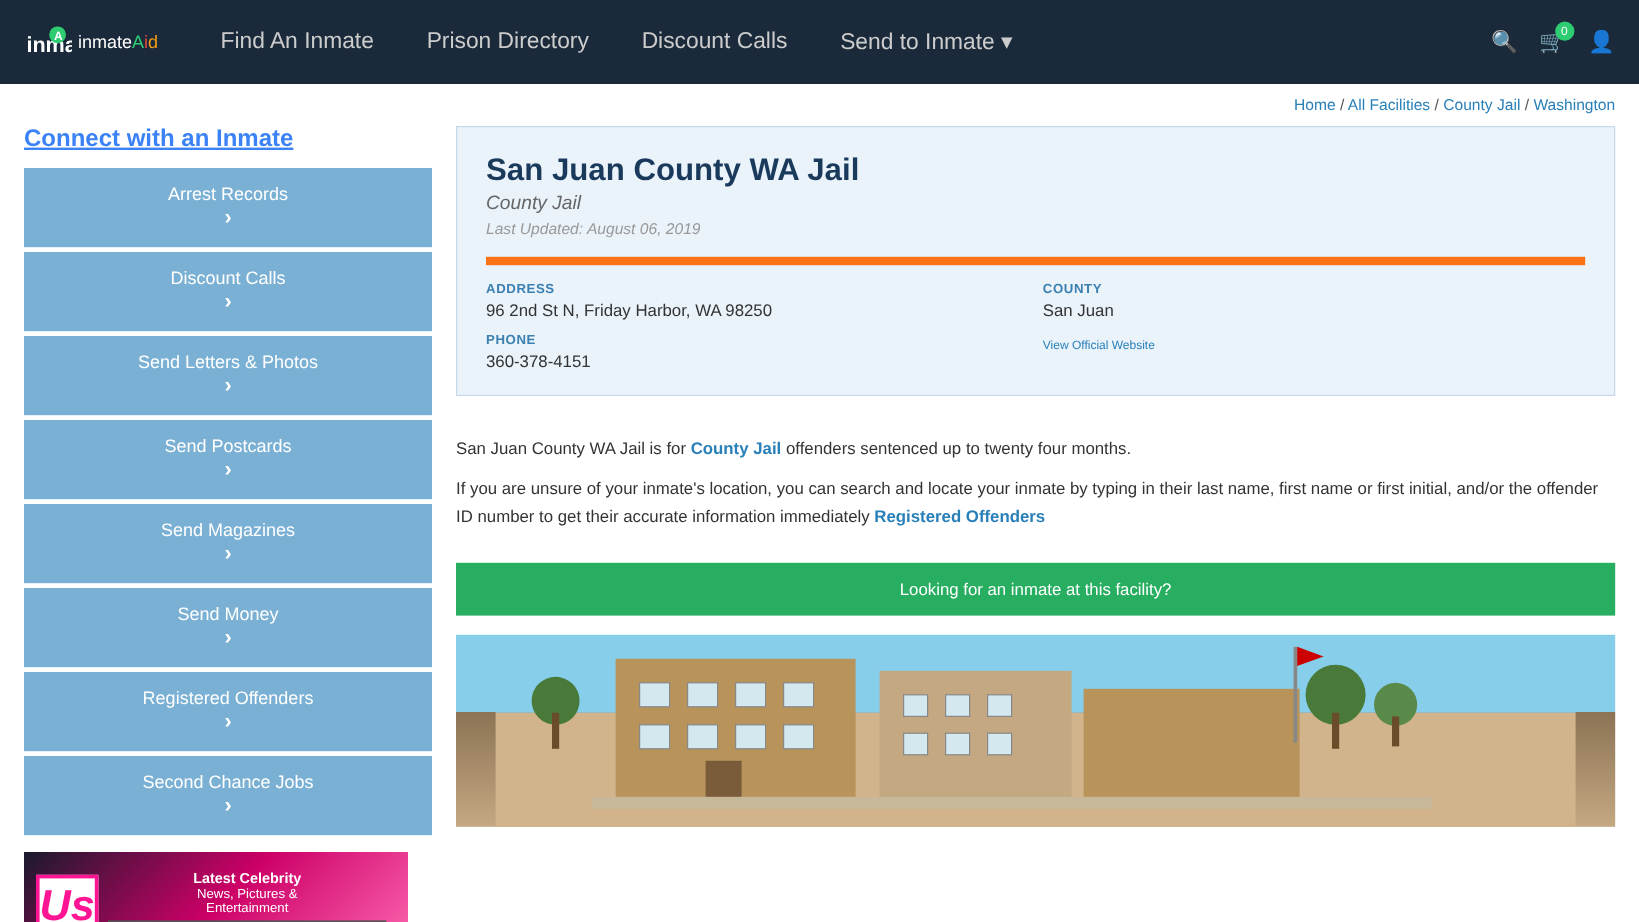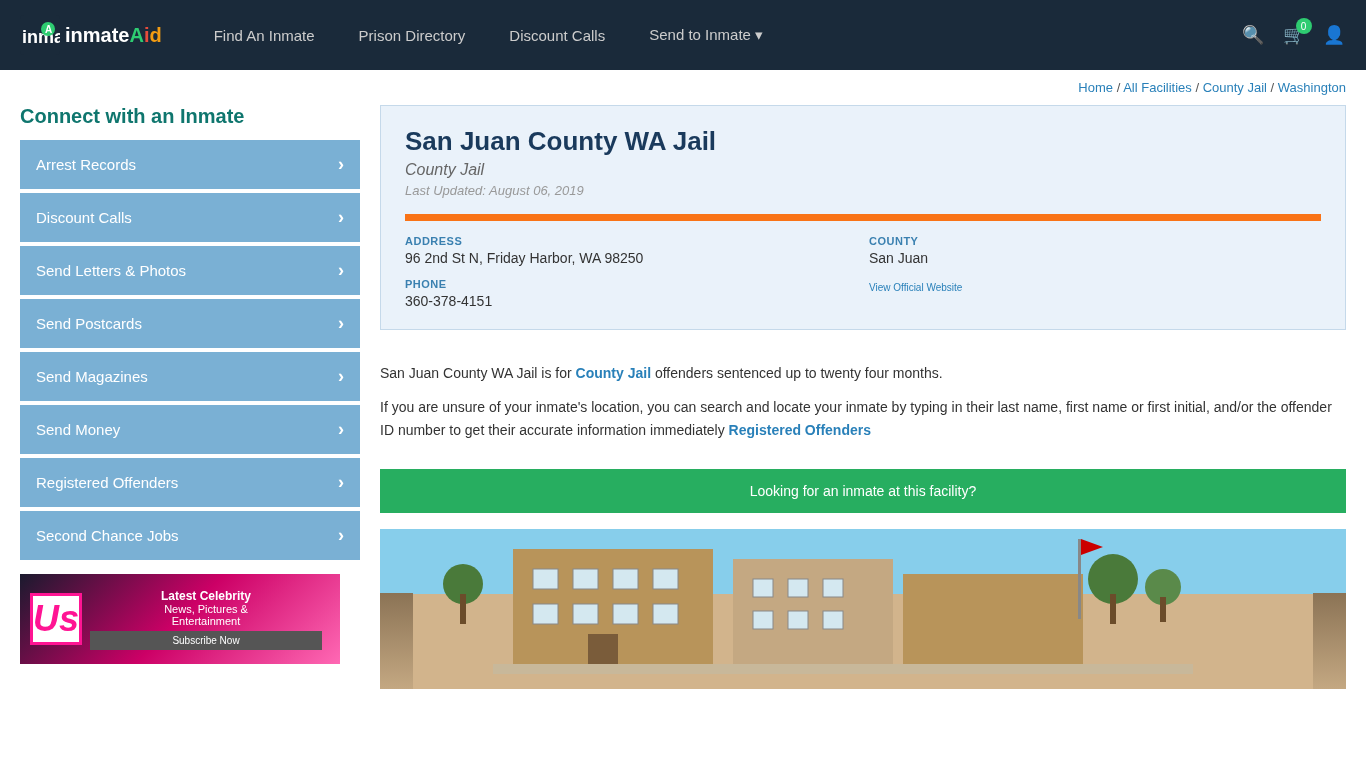--- a/index.html
+++ b/index.html
@@ -27,21 +27,21 @@
     nav {
       display: flex;
       align-items: center;
       flex: 1;
       gap: 0;
     }
     .nav-item {
       color: #ccc;
       text-decoration: none;
       padding: 0 22px;
-      font-size: 15px;
+      font-size: 19px;
       height: 72px;
       display: flex;
       align-items: center;
       cursor: pointer;
     }
     .nav-item.send-to {
       display: flex;
       align-items: center;
       gap: 5px;
     }
@@ -95,38 +95,40 @@
     }
 
     
     .sidebar {
       width: 340px;
       flex-shrink: 0;
     }
     .sidebar-title {
       font-size: 20px;
       font-weight: bold;
+      text-decoration: underline;
       margin-bottom: 12px;
-      color: #0f766e;
+      color: #3b82f6;
     }
     .sidebar-menu {
       display: flex;
       flex-direction: column;
       gap: 4px;
     }
     .sidebar-item {
       background: #7ab0d4;
       color: #fff;
       display: flex;
       align-items: center;
       justify-content: space-between;
       padding: 14px 16px;
       cursor: pointer;
       text-decoration: none;
       font-size: 15px;
+      flex-direction: column;
     }
     .sidebar-arrow {
       color: #fff;
       font-size: 18px;
       font-weight: bold;
     }
     .ad-banner {
       margin-top: 14px;
       width: 320px;
       height: 90px;
@@ -265,21 +267,21 @@
 <body>
 
 <header class="header">
   <div class="logo-area">
     <svg class="logo-icon" viewBox="0 0 40 40">
       <rect width="40" height="40" rx="4" fill="#1a2a3a"></rect>
       <text x="2" y="28" font-size="18" font-weight="bold" fill="white">inmate</text>
       <circle cx="28" cy="14" r="7" fill="#2ecc71"></circle>
       <text x="25" y="18" font-size="10" font-weight="bold" fill="white">A</text>
     </svg>
-    <span style="color:#fff;font-size:20px;font-weight:bold;">inmate<span style="color:#2ecc71;">A</span><span style="color:#e74c3c;">i</span><span style="color:#f39c12;">d</span></span>
+    <span style="color:#fff;font-size:15px;font-weight:normal;">inmate<span style="color:#2ecc71;">A</span><span style="color:#e74c3c;">i</span><span style="color:#f39c12;">d</span></span>
   </div>
   <nav>
     <a class="nav-item">Find An Inmate</a>
     <a class="nav-item">Prison Directory</a>
     <a class="nav-item">Discount Calls</a>
     <a class="nav-item send-to">Send to Inmate ▾</a>
   </nav>
   <div class="header-icons">
     <span class="header-icon">🔍</span>
     <span class="cart-wrapper">

